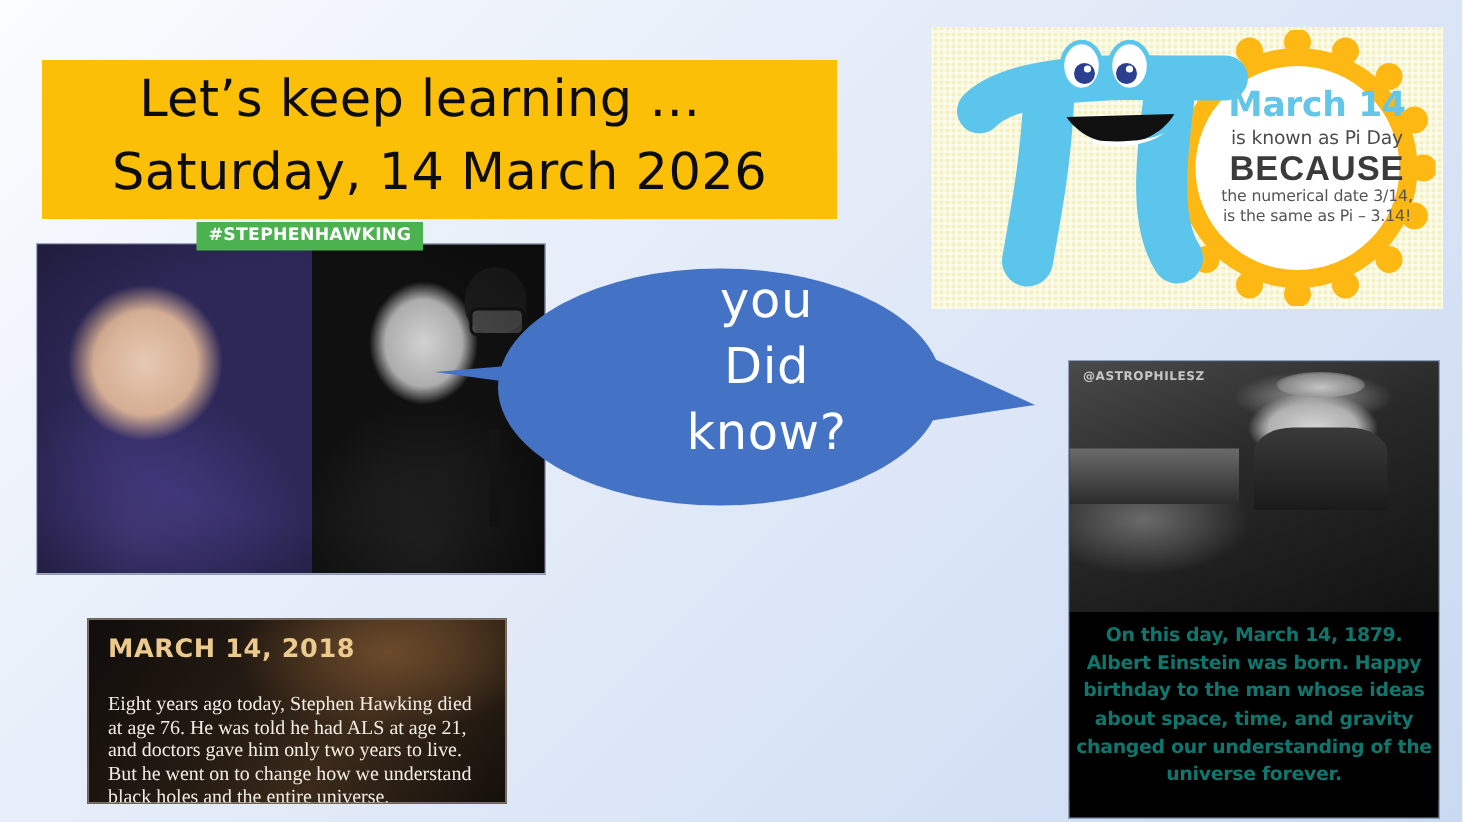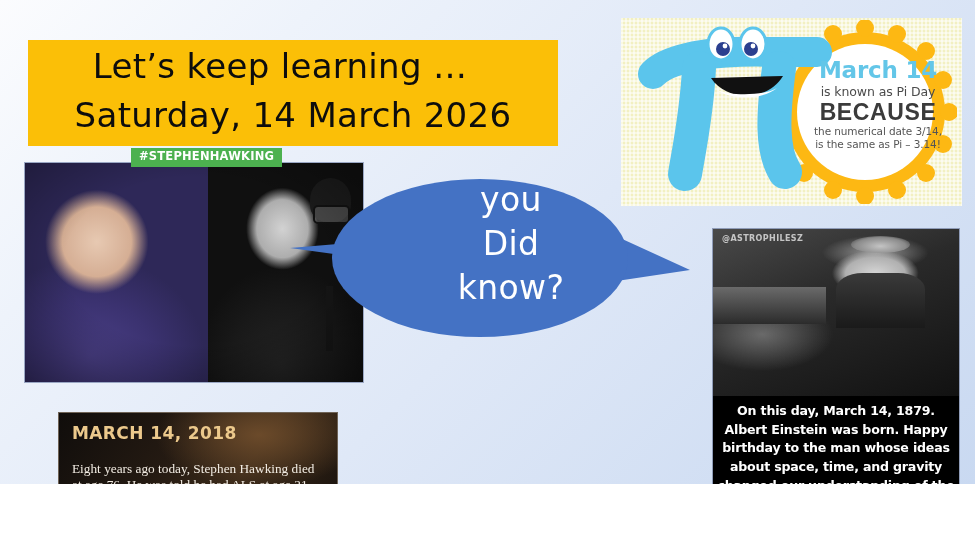--- a/index.html
+++ b/index.html
@@ -9,21 +9,21 @@
   body {
     width: 975px;
     height: 548px;
     overflow: hidden;
     font-family: "Liberation Sans", sans-serif;
   }
 
   #slide {
     position: relative;
     width: 975px;
-    height: 484px;
+    height: 548px;
     background: linear-gradient(135deg, #fbfcfe 0%, #eef3fb 22%, #dfe8f7 55%, #c9d9f1 100%);
     overflow: hidden;
   }
 
   
   #title-banner {
     position: absolute;
     left: 28px;
     top: 40px;
     width: 530px;
@@ -226,21 +226,21 @@
     font-family: "Liberation Serif", serif;
     font-size: 13.3px;
     line-height: 15.6px;
     color: #f2ece3;
   }
 
   
   #einstein-image {
     position: absolute;
     left: 712px;
-    top: 228px;
+    top: 240px;
     width: 248px;
     height: 306px;
     background: #000;
     overflow: hidden;
     border: 1px solid #8f9cb8;
     box-sizing: border-box;
   }
   #einstein-photo {
     position: absolute; left: 0; top: 0; width: 100%; height: 56%;
     background:
@@ -275,21 +275,21 @@
     letter-spacing: 0.4px;
   }
   #einstein-caption {
     position: absolute;
     left: 0;
     top: 55%;
     width: 100%;
     box-sizing: border-box;
     padding: 6px 2px 8px 2px;
     text-align: center;
-    color: #ffffff;
+    color: #0f766e;
     font-family: "DejaVu Sans", sans-serif;
     font-size: 12.6px;
     font-weight: bold;
     line-height: 18.6px;
     letter-spacing: -0.2px;
     background: #000;
   }
 </style>
 </head>
 <body>

